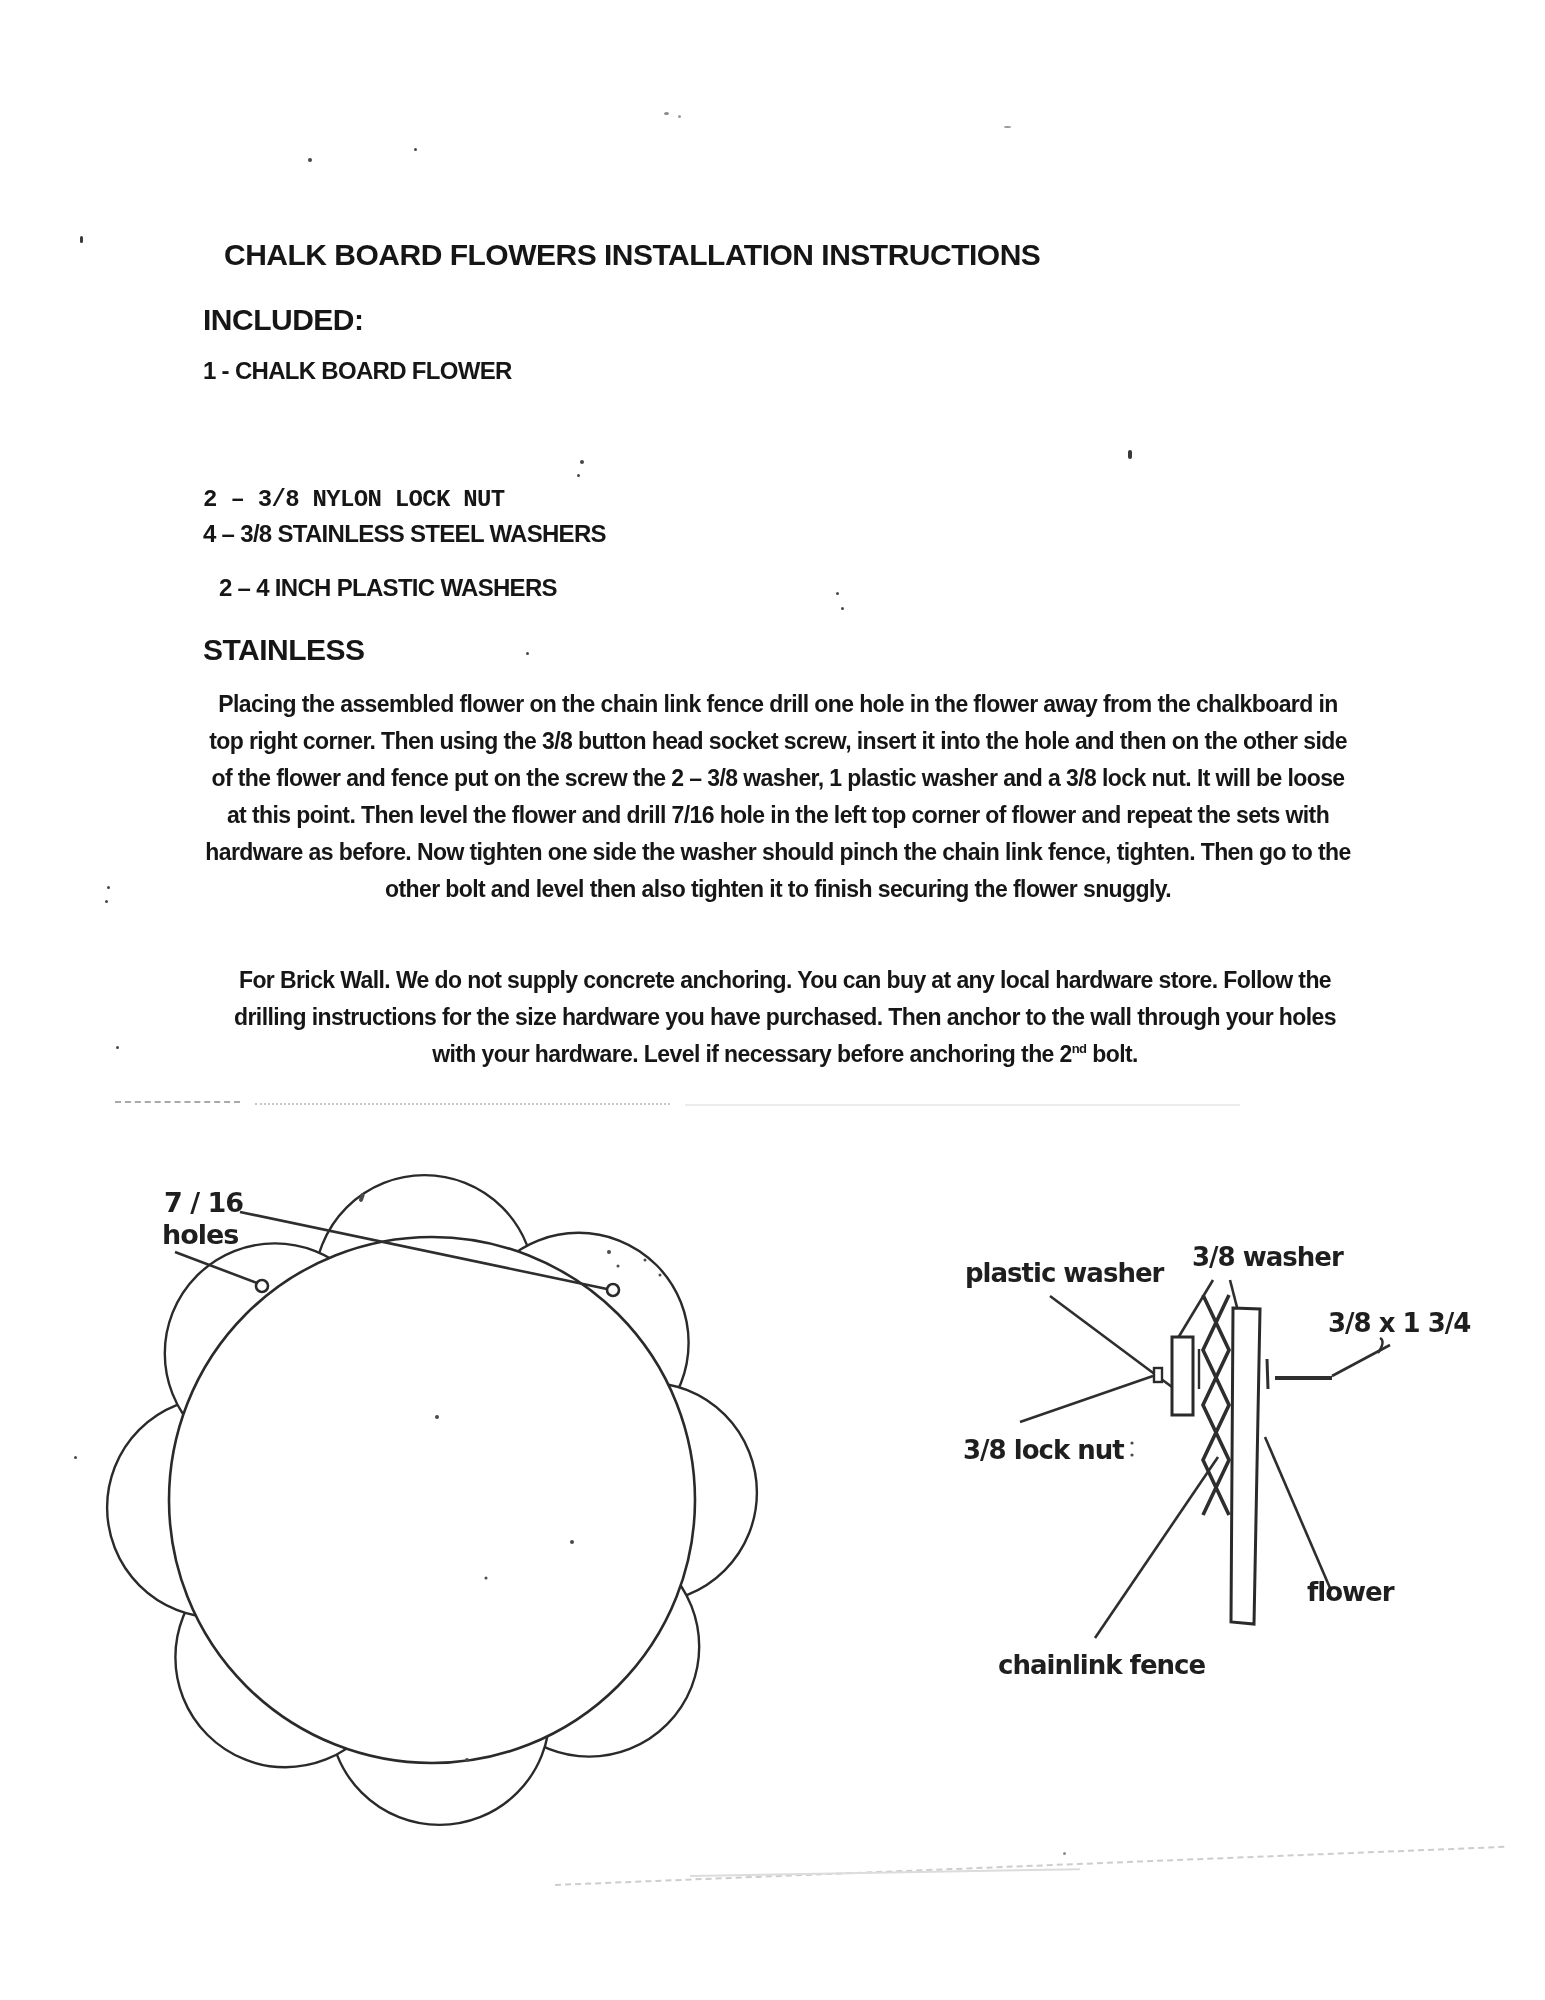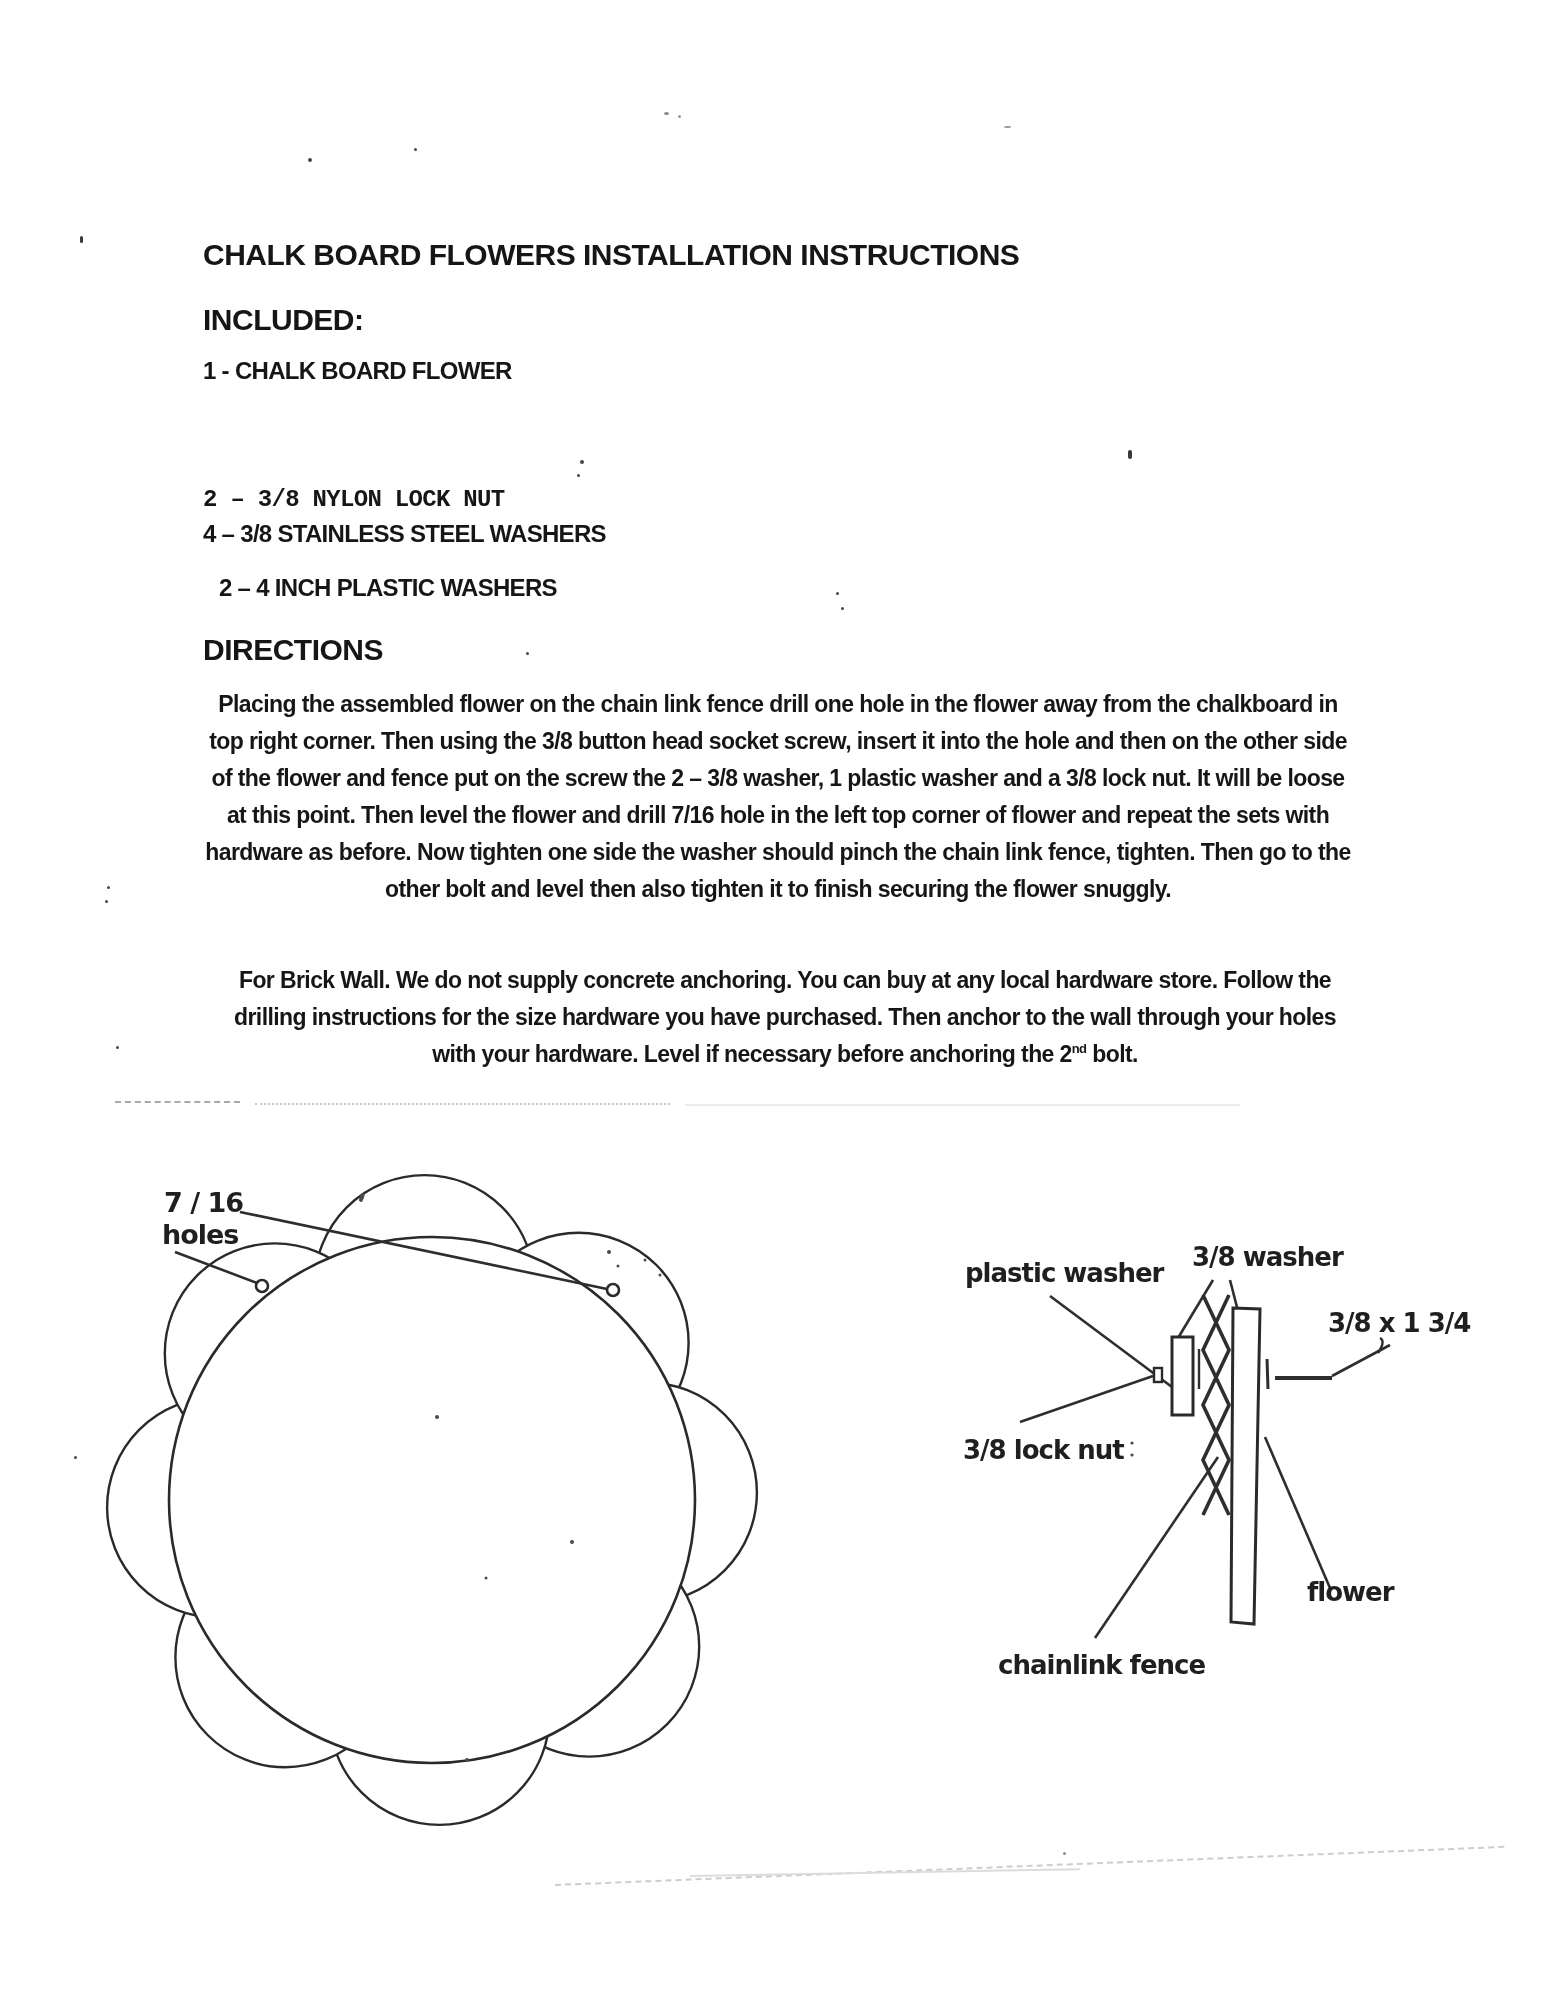--- a/index.html
+++ b/index.html
@@ -2,21 +2,21 @@
 <html><head>
 <meta charset="utf-8">
 <style>
   html,body{margin:0;padding:0;background:#e8e8e8;}
   .page{
     position:relative; width:1545px; height:2000px; background:#ffffff;
     font-family:"Liberation Sans", sans-serif; font-weight:bold; color:#161616;
     overflow:hidden; margin:0 auto;
   }
   .abs{position:absolute;}
-  .title{font-size:30px; letter-spacing:-0.5px; white-space:nowrap;}
+  .title{font-size:30px; letter-spacing:-0.5px; white-space:nowrap;margin-left:21px;}
   .h2{font-size:30px; letter-spacing:-0.5px; white-space:nowrap;}
   .item{font-size:24px; letter-spacing:-0.7px; white-space:nowrap;}
   .para{font-size:23px; line-height:37px; letter-spacing:-0.6px; width:1150px; text-align:center;}
   .para sup{font-size:13px; line-height:0;}
   .speck{position:absolute; background:#474747; border-radius:50%;}
   .tick{position:absolute; background:#3a3a3a; border-radius:2px;}
   .faint{position:absolute; height:0;}
   svg text{font-family:"DejaVu Sans", sans-serif; font-weight:bold; fill:#1f1f1f; letter-spacing:-1px;}
   svg .ln{stroke:#2e2e2e; fill:none;}
   svg .shape{stroke:#2a2a2a; fill:#ffffff;}
@@ -28,21 +28,21 @@
 
   <div class="abs title" style="left:203px; top:238px;">CHALK BOARD FLOWERS INSTALLATION INSTRUCTIONS</div>
 
   <div class="abs h2" style="left:203px; top:303px;">INCLUDED:</div>
 
   <div class="abs item" style="left:203px; top:357px;">1 - CHALK BOARD FLOWER</div>
   <div class="abs item" style="left:203px; top:486px;font-family:Liberation Mono, monospace;">2 – 3/8 NYLON LOCK NUT</div>
   <div class="abs item" style="left:203px; top:520px;">4 – 3/8 STAINLESS STEEL WASHERS</div>
   <div class="abs item" style="left:219px; top:574px;">2 – 4 INCH PLASTIC WASHERS</div>
 
-  <div class="abs h2" style="left:203px; top:633px;">DIRECTIONS</div>
+  <div class="abs h2" style="left:203px; top:633px;">STAINLESS</div>
 
   <div class="abs para" style="left:203px; top:686px;">Placing the assembled flower on the chain link fence drill one hole in the flower away from the chalkboard in top right corner. Then using the 3/8 button head socket screw, insert it into the hole and then on the other side of the flower and fence put on the screw the 2 – 3/8 washer, 1 plastic washer and a 3/8 lock nut. It will be loose at this point. Then level the flower and drill 7/16 hole in the left top corner of flower and repeat the sets with hardware as before. Now tighten one side the washer should pinch the chain link fence, tighten. Then go to the other bolt and level then also tighten it to finish securing the flower snuggly.</div>
 
   <div class="abs para" style="left:210px; top:962px;"><span>For Brick Wall. We do not supply concrete anchoring. You can buy at any local hardware store. Follow the drilling instructions for the size hardware you have purchased. Then anchor to the wall through your holes with your hardware. Level if necessary before anchoring the 2</span><sup>nd</sup><span> bolt.</span></div>
 
   <div class="faint" style="left:115px; top:1101px; width:125px; border-top:2px dashed #a9a9a9;"></div>
   <div class="faint" style="left:255px; top:1103px; width:415px; border-top:2px dotted #c6c6c6;"></div>
   <div class="faint" style="left:685px; top:1104px; width:555px; border-top:2px solid #ececec;"></div>
 
   <svg class="abs" style="left:60px; top:1140px;" width="760" height="720" viewBox="0 0 760 720">

